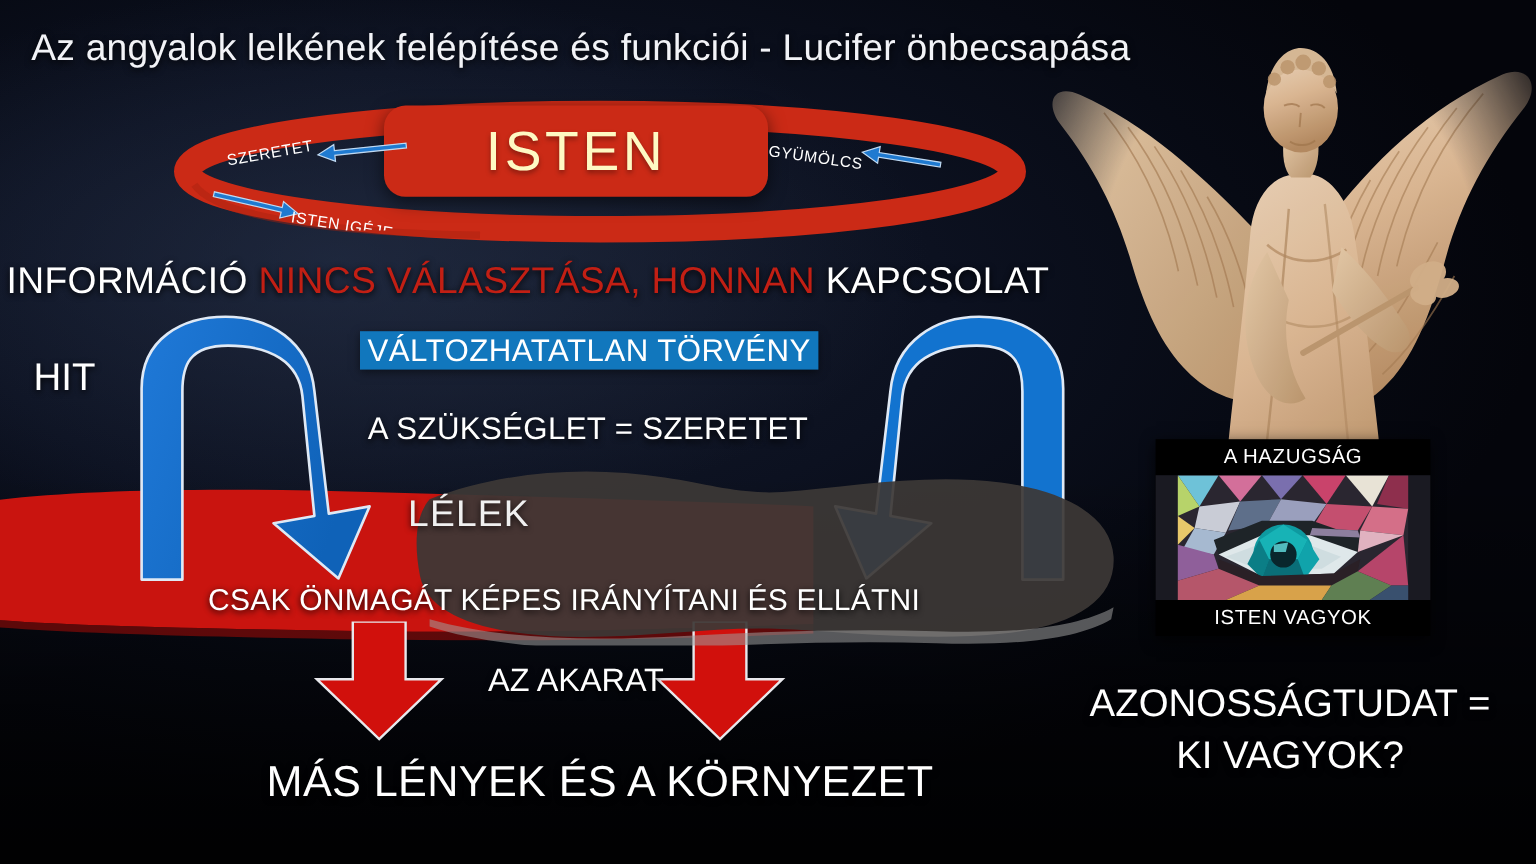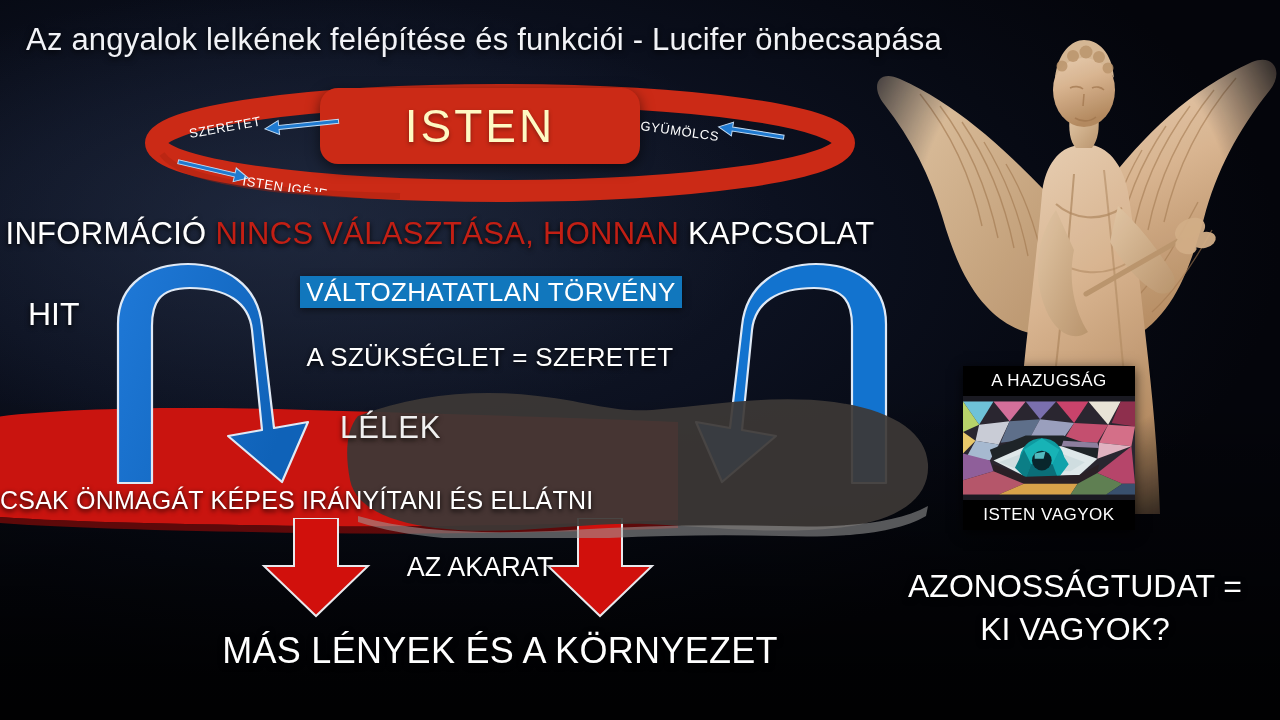--- a/index.html
+++ b/index.html
@@ -114,21 +114,21 @@
     left:340px;top:388px;width:600px;height:150px;z-index:16;
   }
   #soul svg{display:block;width:100%;height:100%;}
 
   #soullabel{
     left:340px;top:410px;width:380px;text-align:left;
     font-size:31px;color:#f0f0f0;z-index:18;letter-spacing:1px;
     text-shadow:0 2px 5px rgba(0,0,0,.8);
   }
   #soulsub{
-    left:0;top:486px;width:940px;
+    left:0;top:486px;width:940px;text-align:center;
     font-size:25px;color:#fff;z-index:21;letter-spacing:.2px;
     text-shadow:0 2px 5px rgba(0,0,0,.95);
   }
 
   
   .redarrow{width:120px;height:100px;z-index:13;}
   .redarrow svg{display:block;width:100%;height:100%;}
   #redarrowL{left:256px;top:518px;}
   #redarrowR{left:540px;top:518px;}
 
@@ -139,21 +139,21 @@
   }
 
   #bottomline{
     left:0;top:630px;width:1000px;text-align:center;
     font-size:36px;color:#fff;z-index:23;letter-spacing:.3px;
     text-shadow:0 2px 6px rgba(0,0,0,.95);
   }
 
   
   #liecard{
-    left:963px;top:366px;width:172px;height:164px;
+    left:963px;top:366px;width:229px;height:164px;
     background:#000;z-index:20;
     box-shadow:0 3px 12px rgba(0,0,0,.7);
     display:flex;flex-direction:column;
   }
   .lietxt{
     color:#fff;font-size:17px;text-align:center;
     letter-spacing:.5px;height:30px;line-height:30px;flex:0 0 30px;
   }
   #eye{flex:1 1 auto;position:relative;overflow:hidden;background:#1a1a22;}
   #eye svg{display:block;width:100%;height:100%;}

